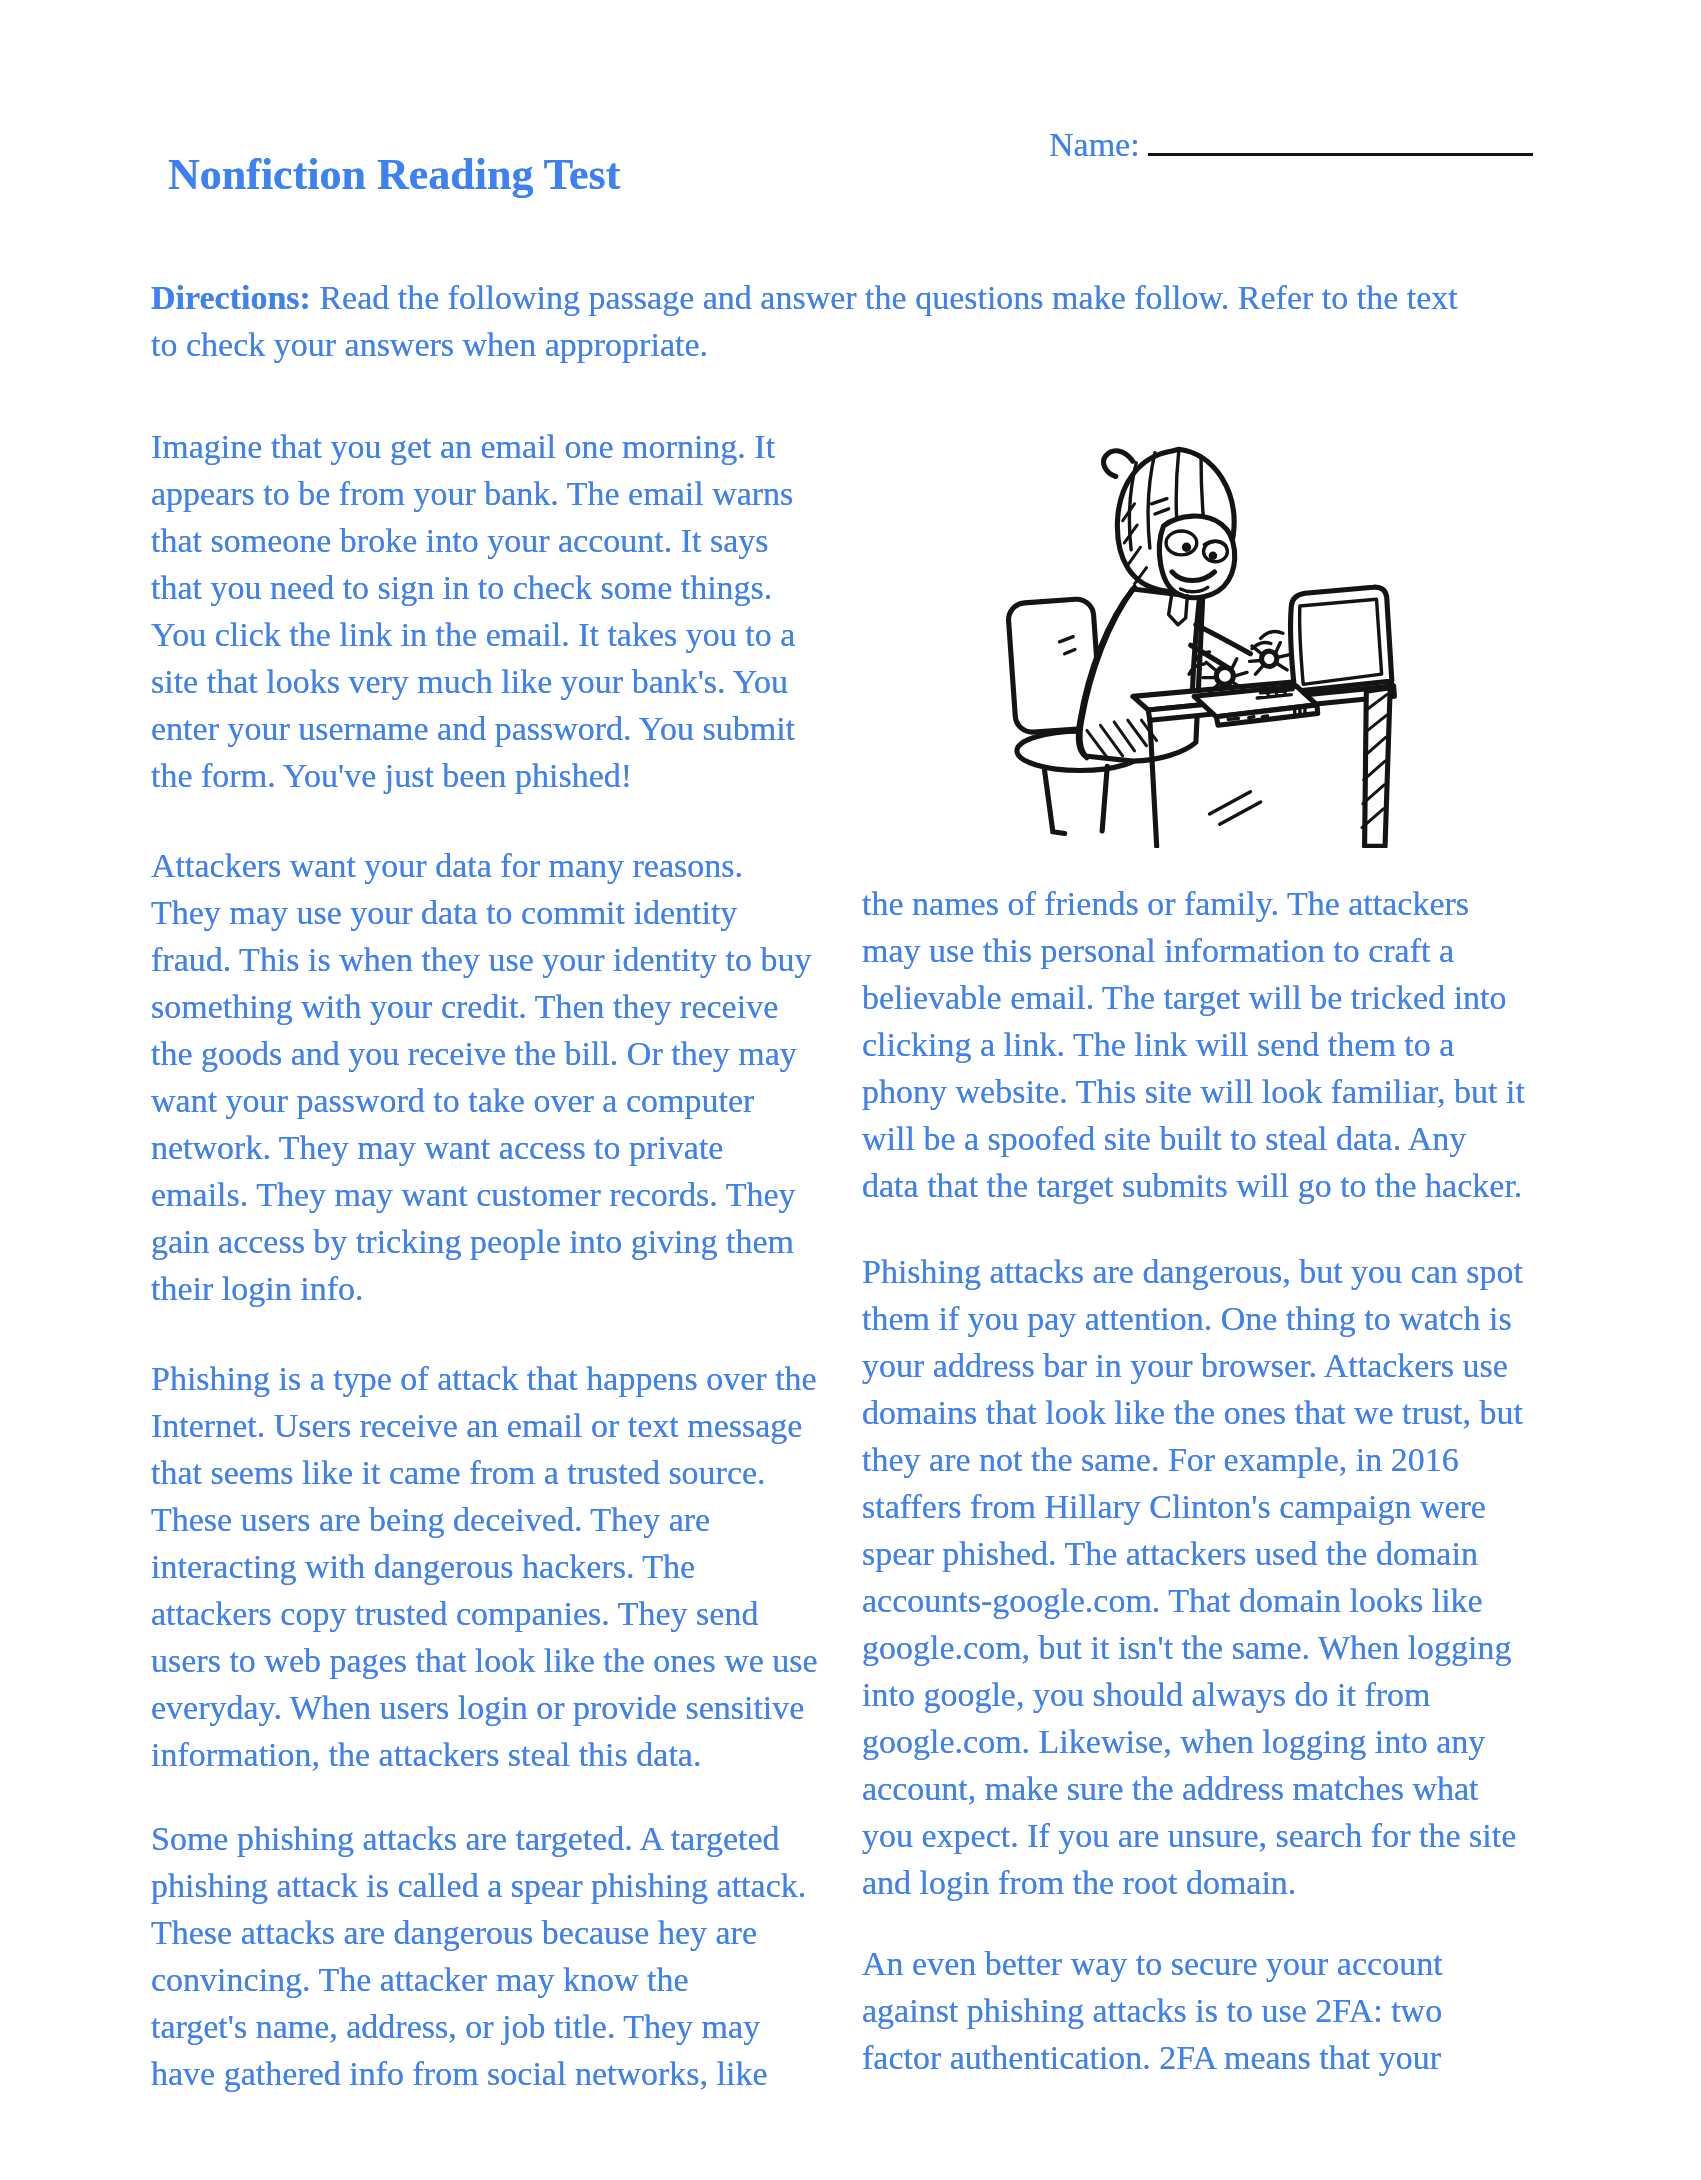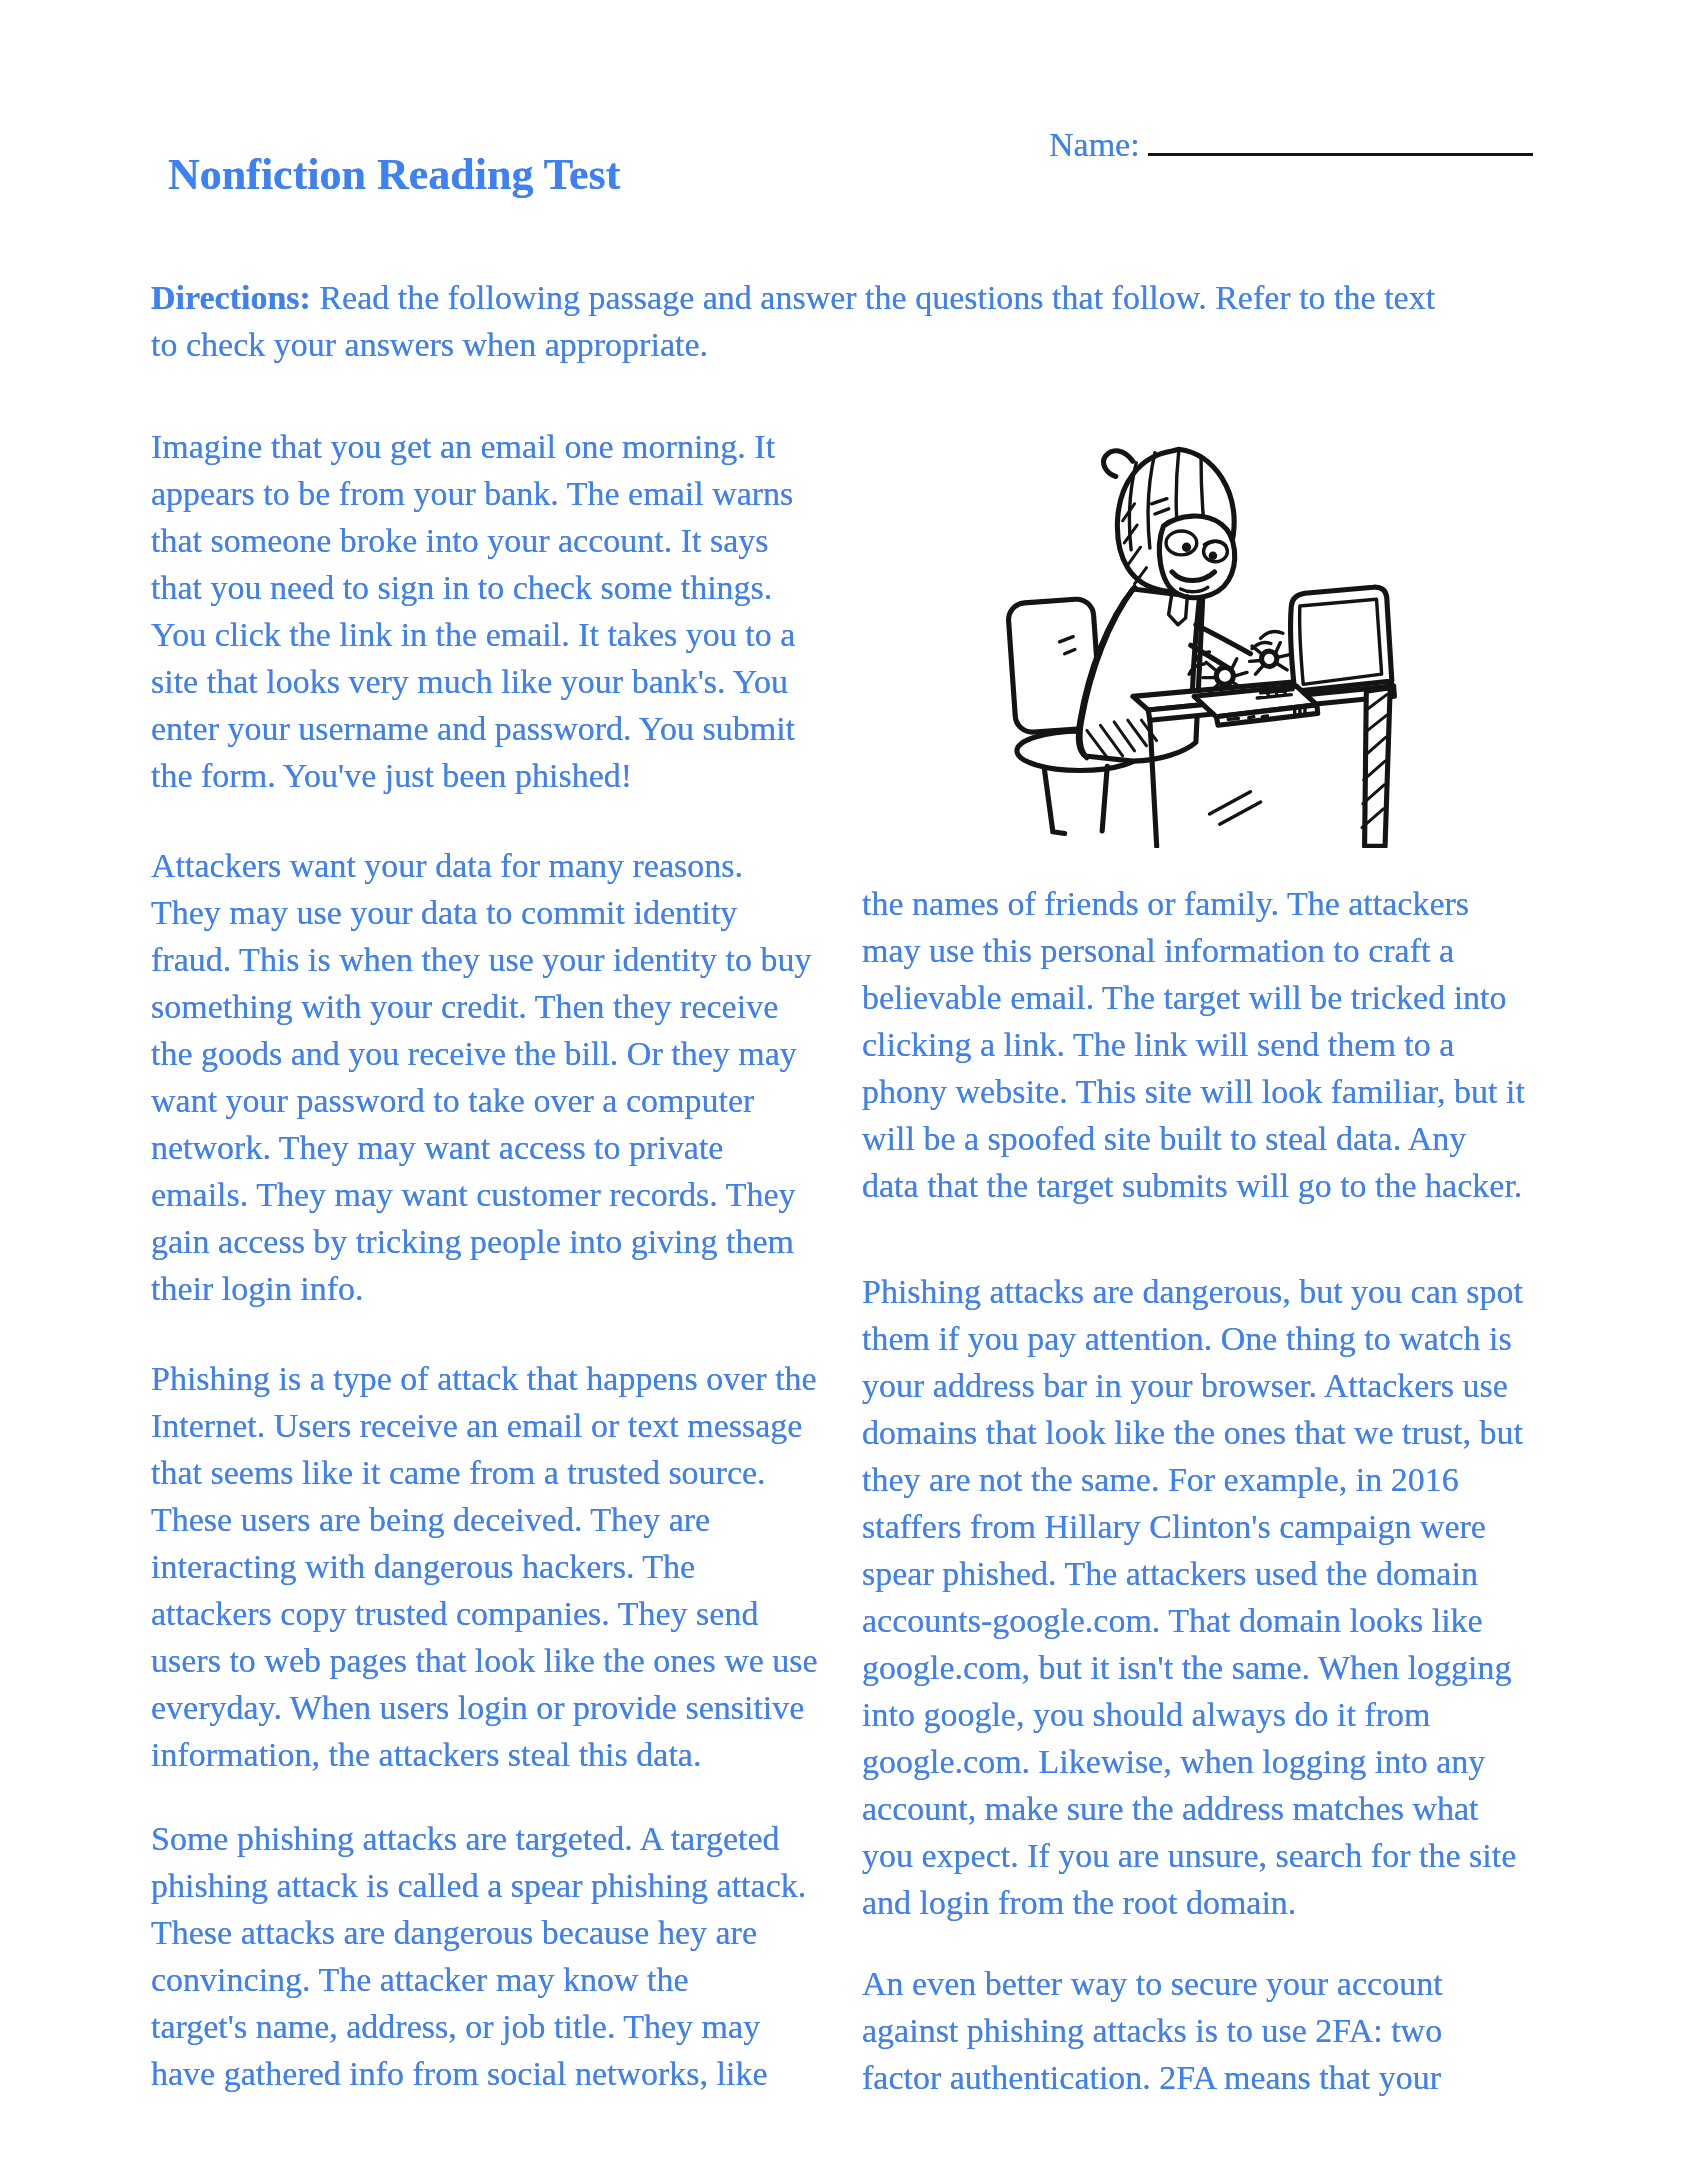--- a/index.html
+++ b/index.html
@@ -36,42 +36,42 @@
   .col-left{ left:151px;  width:722px; }
   .col-right{ left:862px; width:801px; }
   .para{
     margin:0; font-size:34px; line-height:47px; white-space:pre;
   }
   .col-left .para.p1{ margin-top:423px; }
   .col-left .para.p2{ margin-top:43px; }
   .col-left .para.p3{ margin-top:43px; }
   .col-left .para.p4{ margin-top:37px; }
   .col-right .para.pA{ margin-top:32px; }
-  .col-right .para.pB{ margin-top:59px; }
+  .col-right .para.pB{ margin-top:39px; }
   .col-right .para.pC{ margin-top:34px; }
   .illustration{ display:block; margin:439px 0 0 143px; }
   .sk{ fill:none; stroke:#141414; stroke-width:6; stroke-linecap:round; stroke-linejoin:round; }
   .skw{ fill:#ffffff; stroke:#141414; stroke-width:6; stroke-linecap:round; stroke-linejoin:round; }
   .skt{ fill:none; stroke:#141414; stroke-width:4; stroke-linecap:round; stroke-linejoin:round; }
   .skh{ fill:none; stroke:#141414; stroke-width:3.5; stroke-linecap:round; }
 </style>
 </head>
 <body>
 
 <div class="page">
 
   <div class="name-row">
     <span>Name:</span><span class="name-blank"></span>
   </div>
 
   <div class="title-block">
     <h1>Nonfiction Reading Test</h1>
   </div>
 
-  <div class="directions"><b>Directions:</b><span> Read the following passage and answer the questions that follow. Refer to the text
+  <div class="directions"><b>Directions:</b><span> Read the following passage and answer the questions make follow. Refer to the text
 to check your answers when appropriate.</span></div>
 
   <div class="col col-left">
     <p class="para p1">Imagine that you get an email one morning. It
 appears to be from your bank. The email warns
 that someone broke into your account. It says
 that you need to sign in to check some things.
 You click the link in the email. It takes you to a
 site that looks very much like your bank's. You
 enter your username and password. You submit

